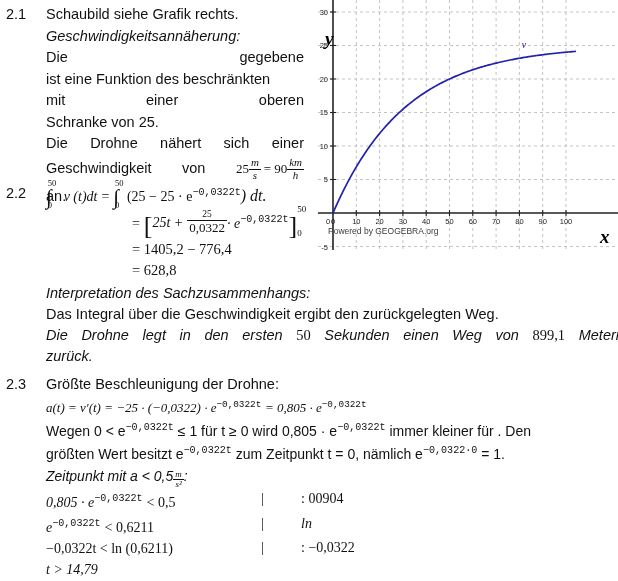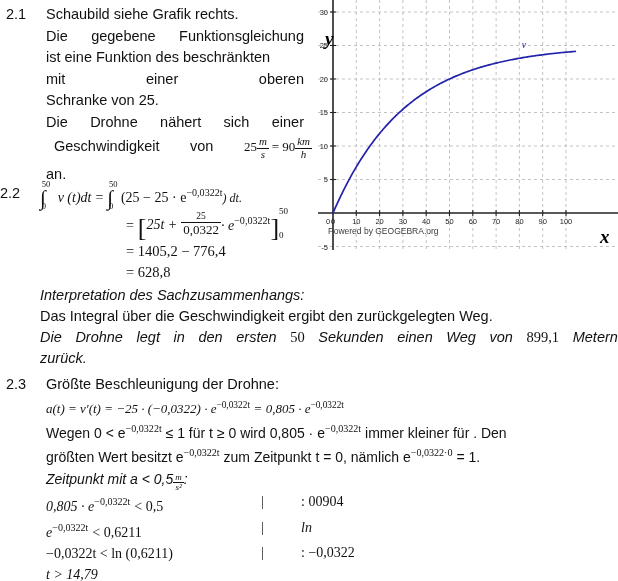--- a/index.html
+++ b/index.html
@@ -11,42 +11,42 @@
     overflow:hidden;
     position:relative;
   }
   .page{position:relative;width:618px;height:560px;}
 
   
   .it{font-style:italic;}
   .math{font-family:"Liberation Serif",serif;font-style:italic;}
   .mathup{font-family:"Liberation Serif",serif;font-style:normal;}
   .num{font-family:"Liberation Serif",serif;font-style:normal;}
-  sup.e{font-size:.72em;vertical-align:super;font-family:Liberation Serif, serif;}
+  sup.e{font-size:.72em;vertical-align:super;font-family:Liberation Mono, monospace;}
   .frac{display:inline-block;vertical-align:-0.45em;text-align:center;
         font-family:"Liberation Serif",serif;font-style:italic;line-height:1.05;}
   .frac .n{display:block;font-size:9px;padding:0 2px;}
   .frac .d{display:block;font-size:9px;border-top:1px solid #111;padding:0 2px;}
   .frac.big .n,.frac.big .d{font-size:11px;}
 
   
   .item{position:absolute;display:flex;}
   .idx{width:40px;flex:0 0 40px;font-size:14.5px;line-height:21px;}
   .body-col{flex:1;}
   .line{font-size:14.5px;line-height:21px;white-space:nowrap;}
   .justify{display:flex;justify-content:space-between;}
   .justify>span{white-space:nowrap;}
 
   
   #sec21{left:6px;top:4px;width:300px;}
   #sec21 .line{line-height:21.5px;}
   #sec21 .jl{width:258px;}
 
   
-  #sec22{left:6px;top:183px;width:606px;justify-content:center;}
+  #sec22{left:6px;top:183px;width:606px;}
   #sec22 .eqline{font-size:14px;line-height:20px;white-space:nowrap;}
   .intsym{font-family:"Liberation Serif",serif;font-size:21px;font-style:italic;
           display:inline-block;vertical-align:-3px;}
   .lims{display:inline-block;font-family:"Liberation Serif",serif;font-style:normal;
         font-size:8.5px;line-height:1;vertical-align:-3px;margin-left:-4px;
         width:12px;text-align:left;}
   .lims .up{display:block;position:relative;top:-9px;}
   .lims .lo{display:block;position:relative;top:4px;}
   .brk{font-family:"Liberation Serif",serif;font-size:26px;font-style:normal;
        display:inline-block;vertical-align:-7px;}
@@ -75,59 +75,59 @@
 </style>
 </head>
 <body>
 
 <div class="page">
 
   <div class="item" id="sec21">
     <div class="idx">2.1</div>
     <div class="body-col">
       <div class="line">Schaubild siehe Grafik rechts.</div>
+      <div class="line it">Geschwindigkeitsannäherung:</div>
       <div class="line justify jl">
         <span>Die</span>
         <span>gegebene</span>
-        <span>Funktionsgleichung</span>
       </div>
       <div class="line">ist eine Funktion des beschränkten</div>
       <div class="line justify jl">
         <span>mit</span>
         <span>einer</span>
         <span>oberen</span>
       </div>
       <div class="line">Schranke von 25.</div>
       <div class="line justify jl">
         <span>Die</span>
         <span>Drohne</span>
         <span>nähert</span>
         <span>sich</span>
         <span>einer</span>
       </div>
-      <div class="line justify jl" style="line-height:26px;margin-left:8px;">
+      <div class="line justify jl" style="line-height:26px;">
         <span>Geschwindigkeit</span>
         <span>von</span>
         <span>
           <span class="num" style="font-size:13px;">25</span><span class="frac big"><span class="n">m</span><span class="d">s</span></span><span class="mathup" style="font-size:13px;padding:0 3px;">=</span><span class="num" style="font-size:13px;">90</span><span class="frac big"><span class="n">km</span><span class="d">h</span></span>
         </span>
       </div>
       <div class="line" style="padding-top:4px;">an.</div>
     </div>
   </div>
 
   <div class="item" id="sec22">
     <div class="idx">2.2</div>
     <div class="body-col">
 
       <div class="eqline">
         <span class="intsym">∫</span><span class="lims"><span class="up">50</span><span class="lo">0</span></span>
         <span class="math" style="font-size:14px;">v (t)dt</span>
         <span class="mathup" style="font-size:14px;">=</span>
-        <span class="intsym">∫</span><span class="lims"><span class="up">50</span><span class="lo">0</span></span><span class="mathup" style="font-size:14px;margin-top:7px;">(25 − 25 · e</span><sup class="e">−0,0322t</sup><span class="math" style="font-size:12px;">) dt.</span>
+        <span class="intsym">∫</span><span class="lims"><span class="up">50</span><span class="lo">0</span></span><span class="mathup" style="font-size:14px;margin-top:7px;">(25 − 25 · e</span><sup class="e">−0,0322t</sup><span class="math" style="font-size:16px;">) dt.</span>
       </div>
 
       <div class="eqline" style="padding-left:86px;line-height:26px;">
         <span class="mathup" style="font-size:14px;">=</span>
         <span class="brk">[</span><span class="math" style="font-size:14px;margin-top:12px;">25t +</span>
         <span class="frac" style="vertical-align:-0.35em;"><span class="n" style="font-style:normal;font-size:9.5px;">25</span><span class="d" style="font-style:normal;font-size:13px;">0,0322</span></span><span class="math" style="font-size:14px;">· e</span><sup class="e">−0,0322t</sup><span class="brk">]</span><span class="brklim"><span class="up">50</span><span class="lo">0</span></span>
       </div>
 
       <div class="eqline mathup" style="padding-left:86px;font-size:14.5px;line-height:21px;">= 1405,2 − 776,4</div>
       <div class="eqline mathup" style="padding-left:86px;font-size:14.5px;line-height:21px;">= 628,8</div>

